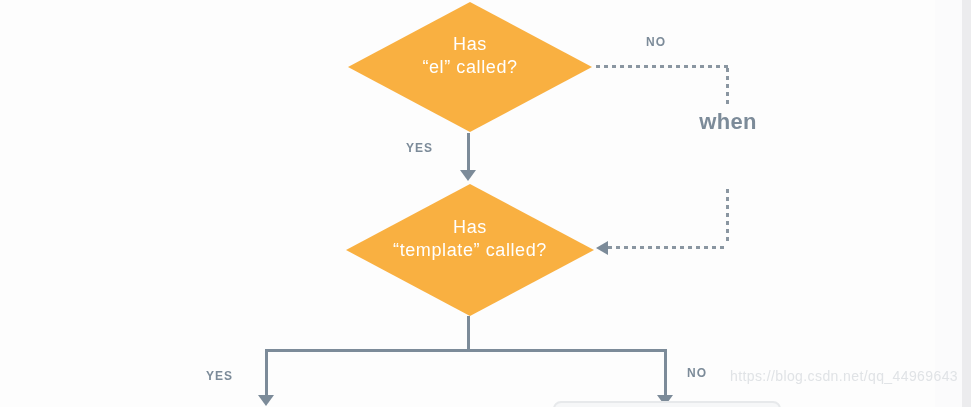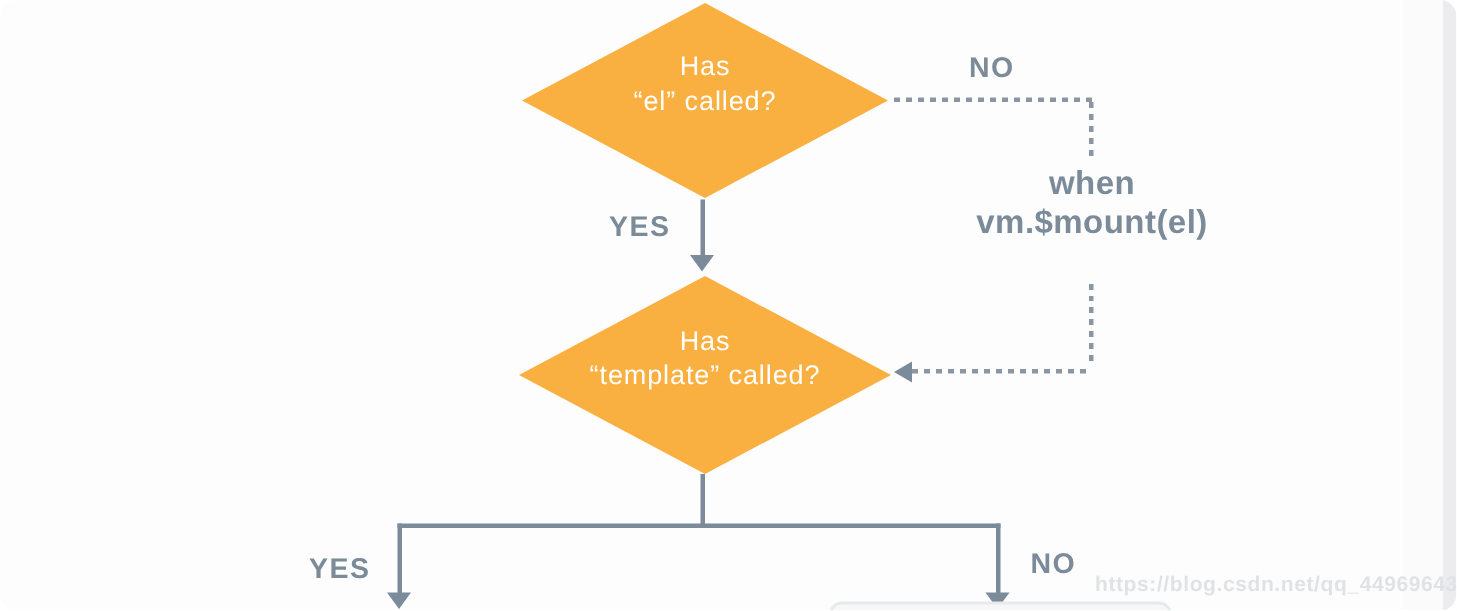--- a/index.html
+++ b/index.html
@@ -4,21 +4,20 @@
 <style>
   * { margin: 0; padding: 0; box-sizing: border-box; }
   html, body { background: #ffffff; }
   #stage {
     position: relative;
     width: 971px;
     height: 407px;
     background: var(--bg, #fdfdfd);
     overflow: hidden;
     font-family: "Liberation Sans", sans-serif;
-    border-radius: 11px;
   }
   .abs { position: absolute; }
 
   
   #edge-strip {
     left: 962px; top: 0; width: 9px; height: 407px;
     background: var(--edge, #ececee);
   }
   #edge-band {
     left: 935px; top: 0; width: 27px; height: 407px;
@@ -60,21 +59,21 @@
     width: 0; height: 0;
     border-top: 7px solid transparent;
     border-bottom: 7px solid transparent;
     border-right: 12px solid var(--gray, #7c8b99);
   }
 
   
   .branch-label {
     color: var(--gray, #7c8b99);
     font-weight: 700;
-    font-size: 19px;
+    font-size: 12px;
     letter-spacing: 1px;
   }
 
   
   #mount-annotation {
     left: 636px; top: 109px; width: 184px;
     text-align: center;
     color: var(--gray, #7c8b99);
     font-weight: 700;
     font-size: 22px;
@@ -84,26 +83,25 @@
 
   
   #next-shape {
     left: 553px; top: 401px; width: 228px; height: 22px;
     background: #f6f7f8;
     border: 2px solid var(--faint, #e7e9eb);
     border-radius: 8px;
   }
 
   #watermark {
-    left: 730px; top: 381px;
+    left: 730px; top: 368px;
     color: var(--watermark, #e0e3e6);
     font-size: 14px;
     letter-spacing: 0.4px;
     white-space: nowrap;
-    font-weight: bold;
   }
 </style>
 </head>
 <body>
 
 <div id="stage">
 
   <div id="edge-band" class="abs"></div>
   <div id="edge-strip" class="abs"></div>
 
@@ -113,21 +111,20 @@
       <div>“el” called?</div>
     </div>
   </div>
 
   <div class="abs branch-label" style="left:646px; top:35px;">NO</div>
   <div class="abs dot-h" style="left:596px; top:65px; width:132px;"></div>
   <div class="abs dot-v" style="left:726px; top:68px; height:40px;"></div>
 
   <div id="mount-annotation" class="abs">
     <div>when</div>
-    <div>vm.$mount(el)</div>
   </div>
 
   <div class="abs dot-v" style="left:726px; top:189px; height:54px;"></div>
   <div class="abs dot-h" style="left:608px; top:246px; width:120px;"></div>
   <div class="abs arrow-left" style="left:596px; top:241px;"></div>
 
   <div class="abs branch-label" style="left:406px; top:141px;">YES</div>
   <div class="abs line" style="left:467px; top:133px; width:3px; height:38px;"></div>
   <div class="abs arrow-down" style="left:460px; top:170px;"></div>
 

